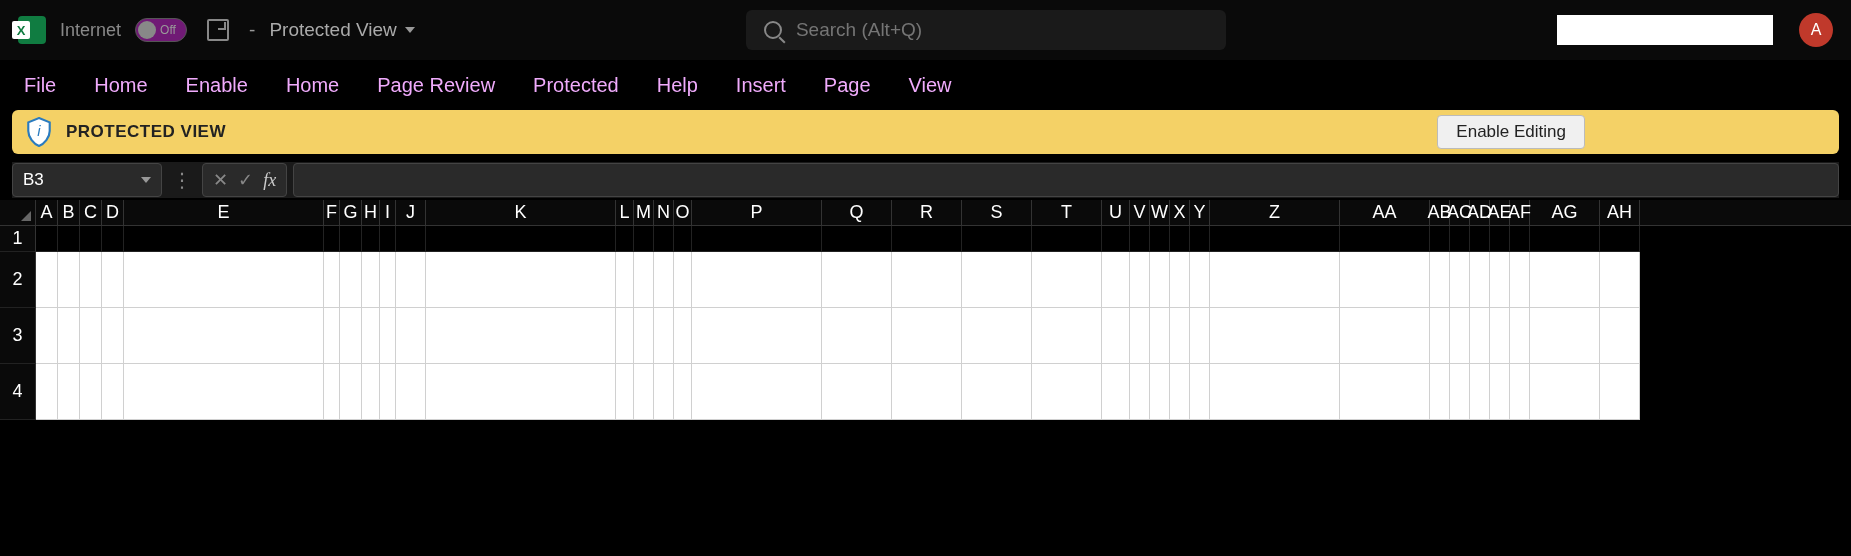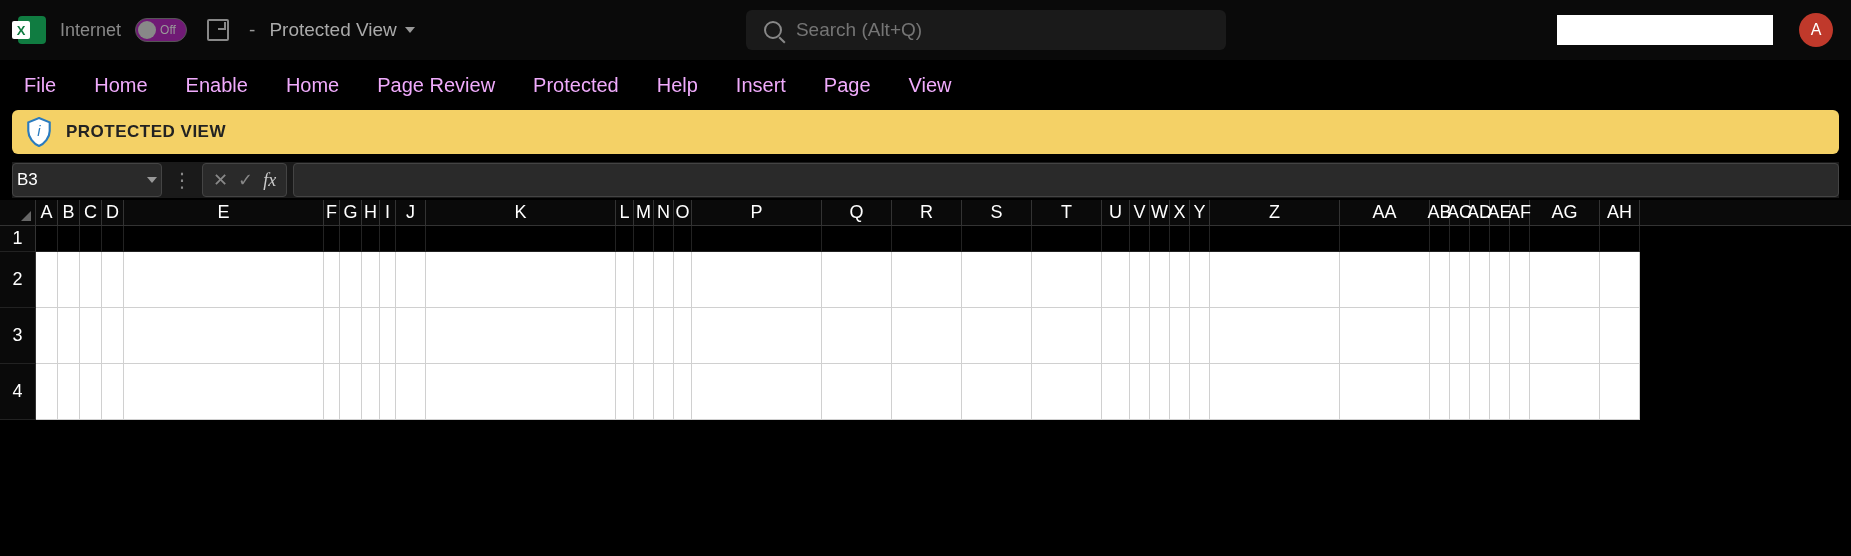--- a/index.html
+++ b/index.html
@@ -33,21 +33,21 @@
 
 .banner { display:flex; align-items:center; background:#f4d166; height:44px; margin:0 12px; border-radius:6px; padding:0 14px; gap:14px; color:#333; font-size:17px; }
 .shield-icon { width:26px; height:30px; display:flex; align-items:center; justify-content:center; }
 .shield-svg { width:26px; height:30px; }
 .banner-title { font-weight:bold; color:#222; letter-spacing:0.5px; }
 .banner-msg { color:#333; text-decoration:underline; cursor:pointer; }
 .enable-btn { background:#f0f0f0; border:1px solid #bbb; border-radius:4px; padding:6px 18px; font-size:17px; color:#222; cursor:pointer; margin-left:auto; margin-right:240px; }
 
 
 .formula-row { display:flex; align-items:center; height:36px; background:#1a1a1a; margin:8px 12px 0; gap:6px; }
-.name-box { width:150px; height:34px; background:#2a2a2a; border:1px solid #444; border-radius:4px; display:flex; align-items:center; padding:0 4px; color:#fff; font-size:17px; cursor:pointer; }
+.name-box { width:150px; height:34px; background:#2a2a2a; border:1px solid #444; border-radius:4px; display:flex; align-items:center; padding:0 10px; color:#fff; font-size:17px; cursor:pointer; }
 .name-box .chev { margin-left:auto; }
 .kebab { color:#888; font-size:20px; padding:0 4px; cursor:pointer; }
 .fx-group { display:flex; align-items:center; background:#2a2a2a; border:1px solid #444; border-radius:4px; height:34px; padding:0 10px; gap:10px; }
 .fx-btn { color:#888; font-size:18px; cursor:pointer; }
 .fx-label { font-style:italic; font-family:"Times New Roman",serif; font-size:18px; color:#ccc; }
 .formula-input { flex:1; height:34px; background:#2a2a2a; border:1px solid #444; border-radius:4px; color:#fff; padding:0 8px; font-size:15px; outline:none; }
 
 
 .sheet { display:flex; margin-top:2px; }
 .row-headers { display:flex; flex-direction:column; }
@@ -107,20 +107,21 @@
 </div>
 
 <div class="banner">
   <div class="shield-icon">
     <svg class="shield-svg" viewBox="0 0 24 28">
         <path d="M12 1 L22 5 V13 C22 19 17 25 12 27 C7 25 2 19 2 13 V5 Z" fill="#fff" stroke="#2a7bbf" stroke-width="2"></path>
         <text x="12" y="18" text-anchor="middle" font-size="14" fill="#2a7bbf" font-family="serif" font-style="italic">i</text>
       </svg>
   </div>
   <span class="banner-title">PROTECTED VIEW</span>
+  <button class="enable-btn">Enable Editing</button>
 </div>
 
 <div class="formula-row">
   <div class="name-box">
     <span>B3</span>
     <span class="chevron-down chev"></span>
   </div>
   <span class="kebab">⋮</span>
   <div class="fx-group">
     <span class="fx-btn">✕</span>

